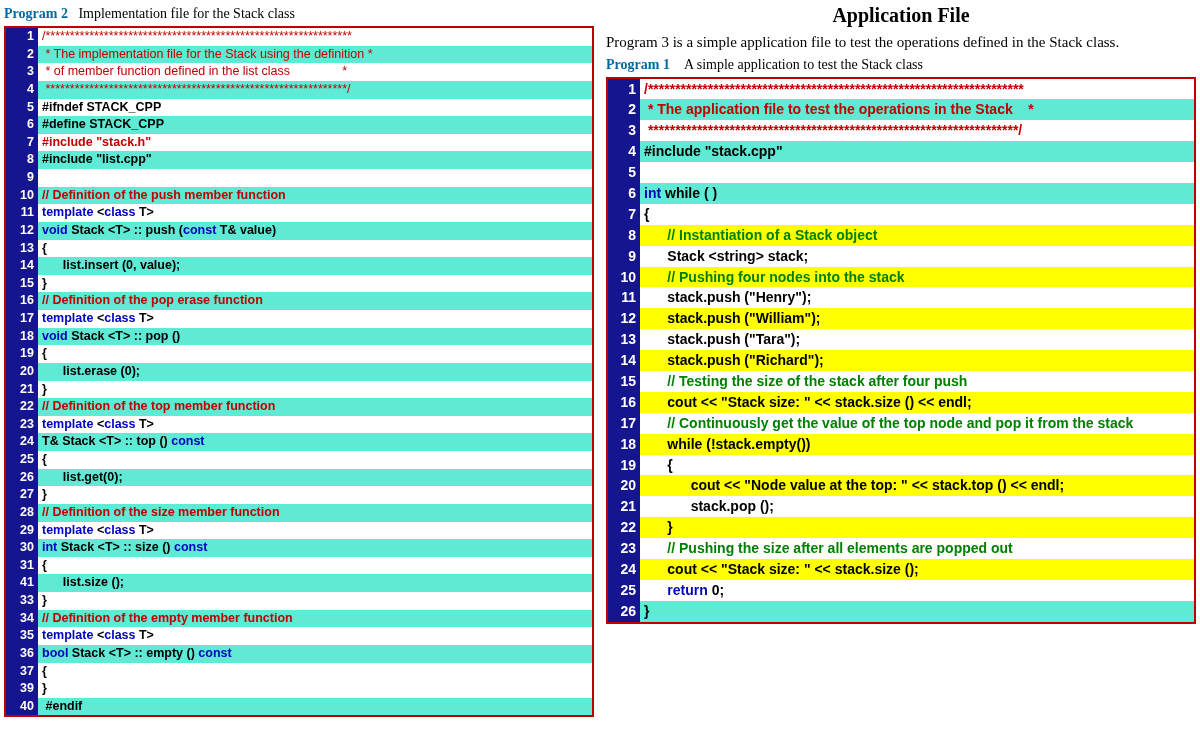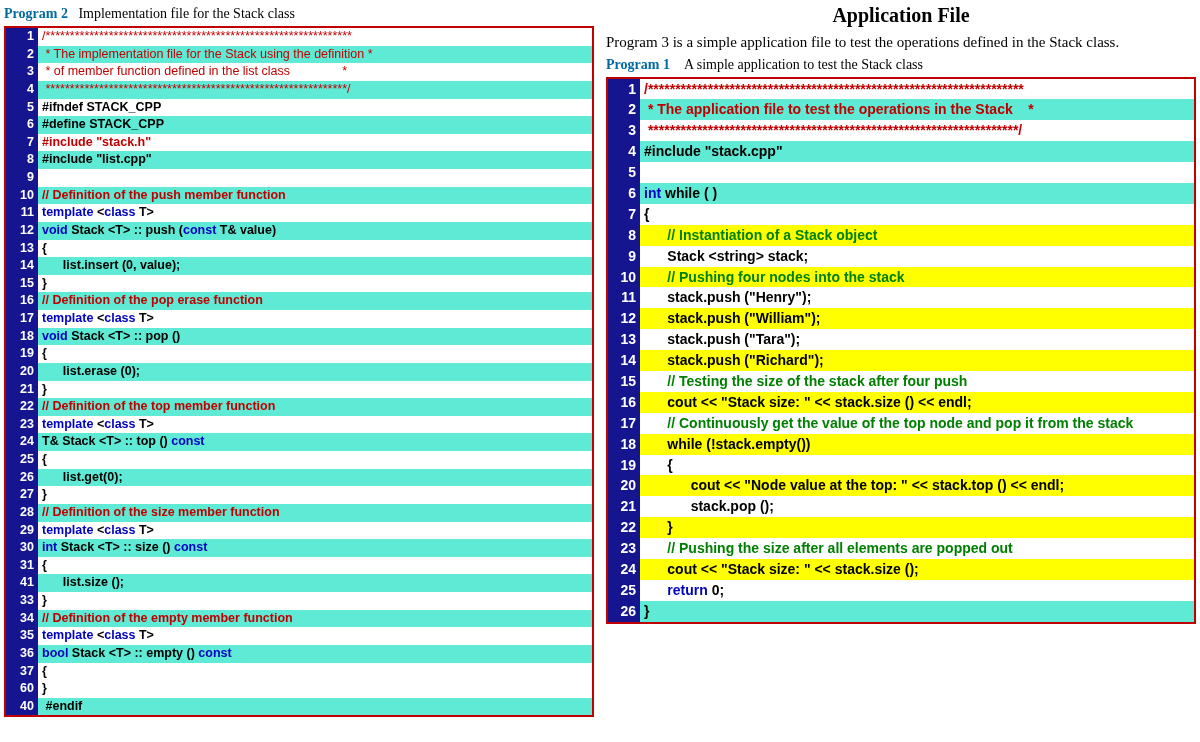--- a/index.html
+++ b/index.html
@@ -210,21 +210,21 @@
       </div>
       <div class="row alt">
         <div class="ln">36</div>
         <div class="code"><span class="c-kw bold">bool</span><span class="bold"> Stack &lt;T&gt; :: empty () </span><span class="c-kw bold">const</span></div>
       </div>
       <div class="row">
         <div class="ln">37</div>
         <div class="code"><span class="bold">{</span></div>
       </div>
       <div class="row">
-        <div class="ln">60</div>
+        <div class="ln">39</div>
         <div class="code"><span class="bold">}</span></div>
       </div>
       <div class="row alt">
         <div class="ln">40</div>
         <div class="code"><span class="bold"> #endif</span></div>
       </div>
     </div>
 </div>
 
 <div class="col">

